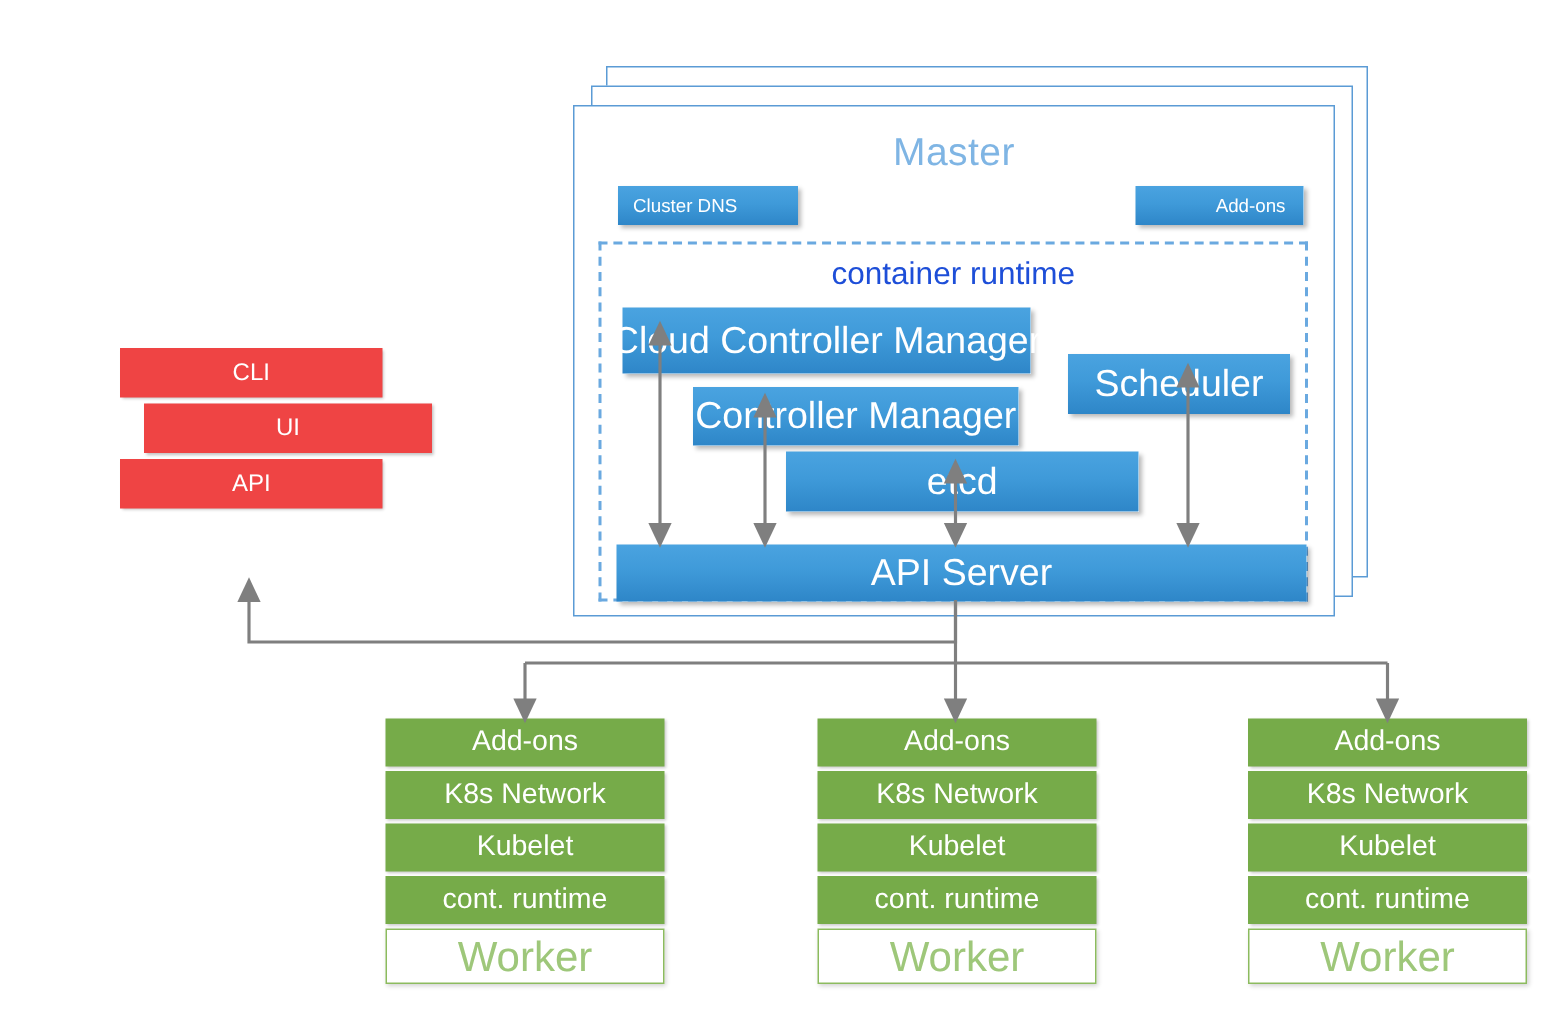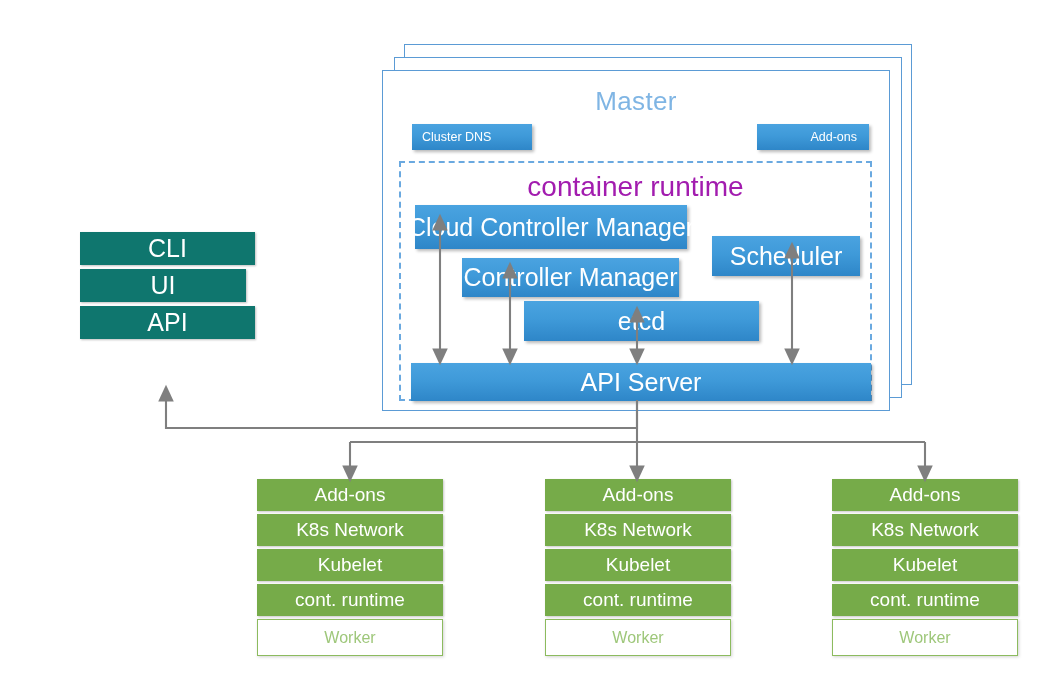--- a/index.html
+++ b/index.html
@@ -37,22 +37,22 @@
   }
   .runtime-box {
     position: absolute;
     border: 2px dashed #6aa9e0;
     background: transparent;
   }
   .runtime-title {
     position: absolute;
     width: 100%;
     text-align: center;
-    color: #a21caf;
-    font-size: 28px;
+    color: #1d4ed8;
+    font-size: 21px;
   }
 
   
   .bluebox {
     position: absolute;
     background: linear-gradient(to bottom, #4aa3e0 0%, #3f9ad9 45%, #2e86c8 100%);
     color: #ffffff;
     display: flex;
     align-items: center;
     justify-content: center;
@@ -61,26 +61,26 @@
     white-space: nowrap;
   }
   .bluebox.small { font-size: 12.5px; }
   .bluebox.leftalign { justify-content: flex-start; padding-left: 10px; }
   .bluebox.rightalign { justify-content: flex-end; padding-right: 12px; }
 
   
   .access-wrap { position: absolute; }
   .access-row {
     position: absolute;
-    background: #0f766e;
+    background: #ef4444;
     color: #ffffff;
     display: flex;
     align-items: center;
     justify-content: center;
-    font-size: 25px;
+    font-size: 16px;
     box-shadow: 1px 1px 2px rgba(0,0,0,0.25);
   }
   .access-foot {
     position: absolute;
     background: #ffffff;
     border: 1px solid #efb949;
     color: #f0c469;
     display: flex;
     align-items: center;
     justify-content: center;
@@ -102,21 +102,21 @@
     white-space: nowrap;
   }
   .worker-foot {
     position: absolute;
     background: #ffffff;
     border: 1px solid #8cbb5e;
     color: #9ec77a;
     display: flex;
     align-items: center;
     justify-content: center;
-    font-size: 16px;
+    font-size: 28px;
     box-shadow: 1px 1px 3px rgba(0,0,0,0.18);
   }
 </style>
 </head>
 <body>
 
 <div id="canvas">
 
   <div class="master-shadow" style="left:404px; top:44px; width:508px; height:341px;"></div>
   <div class="master-shadow" style="left:394px; top:57px; width:508px; height:341px;"></div>
@@ -154,21 +154,21 @@
 
     <div class="bluebox" style="left:28px; top:292px; width:460px; height:38px;">
       <span>API Server</span>
     </div>
   </div>
 
   <div class="access-wrap" style="left:80px; top:232px; width:175px; height:158px;">
     <div class="access-row" style="left:0; top:0; width:175px; height:33px;">
       <span>CLI</span>
     </div>
-    <div class="access-row" style="left:0; top:37px; width:166px; height:33px;">
+    <div class="access-row" style="left:16px; top:37px; width:192px; height:33px;">
       <span>UI</span>
     </div>
     <div class="access-row" style="left:0; top:74px; width:175px; height:33px;">
       <span>API</span>
     </div>
   </div>
 
   <div class="worker-wrap" style="left:257px; top:479px; width:186px; height:177px;">
     <div class="worker-row" style="left:0; top:0; width:186px; height:32px;">
       <span>Add-ons</span>

